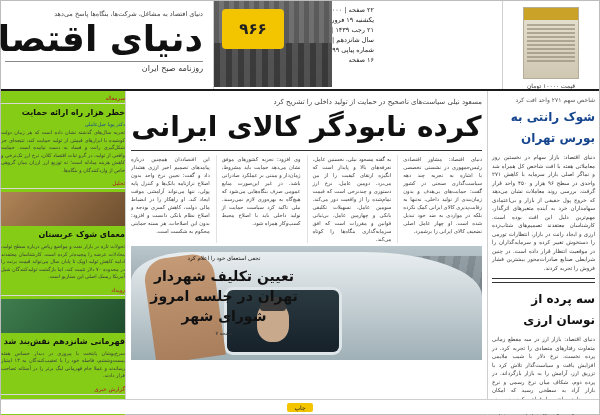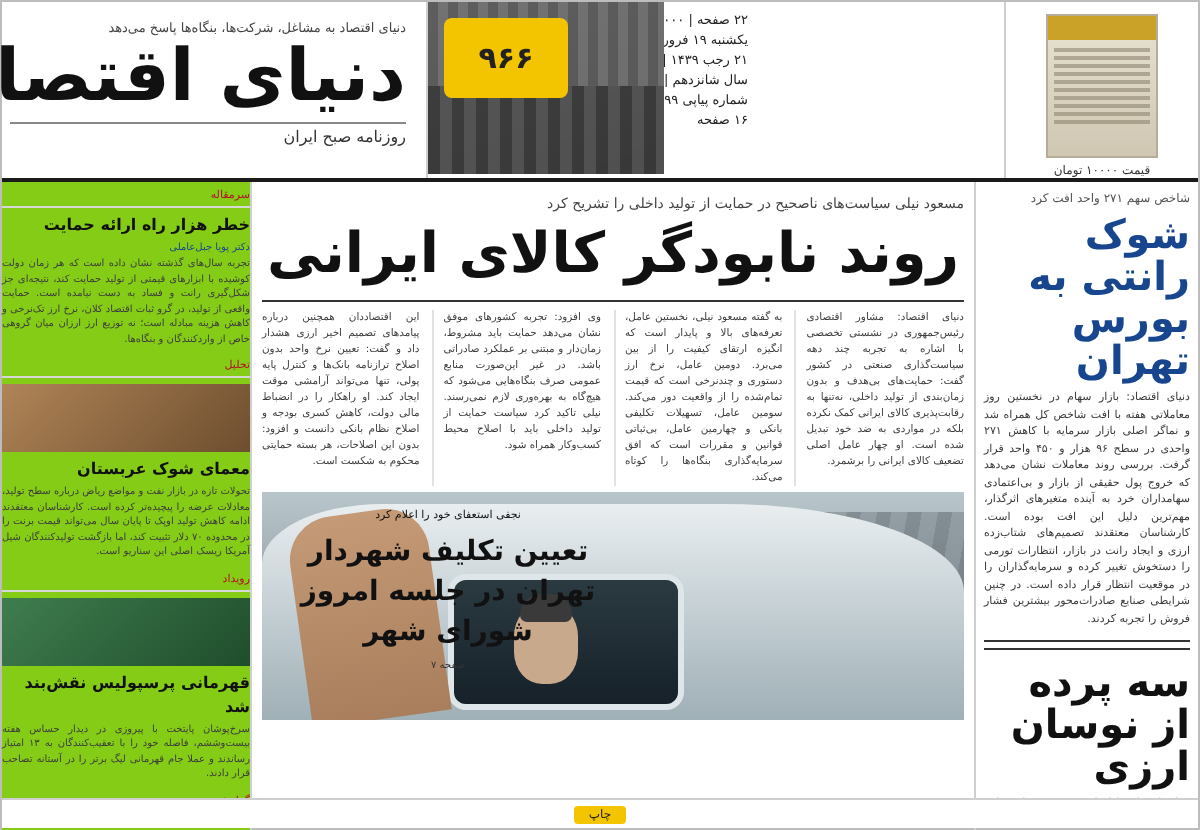--- a/index.html
+++ b/index.html
@@ -150,21 +150,21 @@
     box-sizing:border-box;
     padding:4px 0;
     background:#84cc16;
   }
 
   
   .kicker{
     font-size:6px;color:#555;line-height:9px;text-align:right;margin-bottom:3px;
   }
   .r-head{
-    font-size:20px;font-weight:bold;color:#111;line-height:21px;text-align:right;
+    font-size:12px;font-weight:bold;color:#111;line-height:21px;text-align:right;
     margin:2px 0 4px 0;
   }
   .r-head.blue{color:#17468f;}
   .r-text{
     font-size:5.5px;color:#3a3a3a;line-height:8.5px;text-align:justify;
     text-align-last:right;
   }
   .dbl-rule{height:3px;border-top:1px solid #333;border-bottom:1px solid #333;margin:6px 0;}
 
   
@@ -328,21 +328,21 @@
 
       <div class="dbl-rule"></div>
 
       <div class="r-head">سه پرده از نوسان ارزی</div>
       <div class="r-text">دنیای اقتصاد: بازار ارز در سه مقطع زمانی متفاوت رفتارهای متضادی را تجربه کرد. در پرده نخست، نرخ دلار با شیب ملایمی افزایش یافت و سیاست‌گذار تلاش کرد با تزریق ارز، آرامش را به بازار بازگرداند. در پرده دوم، شکاف میان نرخ رسمی و نرخ بازار آزاد به سطحی رسید که امکان بهره‌برداری رانتی را فراهم کرد. در پرده سوم نیز تصمیم یکسان‌سازی اعلام شد؛ تصمیمی که به گفته کارشناسان بدون فراهم بودن پیش‌نیازهای لازم، می‌تواند به بازگشت صف‌های خرید و فروش غیررسمی منجر شود.</div>
 
     </div>
 
     <div class="col-main">
       <div class="m-kicker">مسعود نیلی سیاست‌های ناصحیح در حمایت از تولید داخلی را تشریح کرد</div>
-      <div class="m-head">روند نابودگر کالای ایرانی</div>
+      <div class="m-head">کرده نابودگر کالای ایرانی</div>
       <div class="m-sep"></div>
 
       <div class="m-cols">
         <div class="c">دنیای اقتصاد: مشاور اقتصادی رئیس‌جمهوری در نشستی تخصصی با اشاره به تجربه چند دهه سیاست‌گذاری صنعتی در کشور گفت: حمایت‌های بی‌هدف و بدون زمان‌بندی از تولید داخلی، نه‌تنها به رقابت‌پذیری کالای ایرانی کمک نکرده بلکه در مواردی به ضد خود تبدیل شده است. او چهار عامل اصلی تضعیف کالای ایرانی را برشمرد.</div>
         <div class="c">به گفته مسعود نیلی، نخستین عامل، تعرفه‌های بالا و پایدار است که انگیزه ارتقای کیفیت را از بین می‌برد. دومین عامل، نرخ ارز دستوری و چندنرخی است که قیمت تمام‌شده را از واقعیت دور می‌کند. سومین عامل، تسهیلات تکلیفی بانکی و چهارمین عامل، بی‌ثباتی قوانین و مقررات است که افق سرمایه‌گذاری بنگاه‌ها را کوتاه می‌کند.</div>
         <div class="c">وی افزود: تجربه کشورهای موفق نشان می‌دهد حمایت باید مشروط، زمان‌دار و مبتنی بر عملکرد صادراتی باشد. در غیر این‌صورت منابع عمومی صرف بنگاه‌هایی می‌شود که هیچ‌گاه به بهره‌وری لازم نمی‌رسند. نیلی تاکید کرد سیاست حمایت از تولید داخلی باید با اصلاح محیط کسب‌وکار همراه شود.</div>
         <div class="c">این اقتصاددان همچنین درباره پیامدهای تصمیم اخیر ارزی هشدار داد و گفت: تعیین نرخ واحد بدون اصلاح ترازنامه بانک‌ها و کنترل پایه پولی، تنها می‌تواند آرامشی موقت ایجاد کند. او راهکار را در انضباط مالی دولت، کاهش کسری بودجه و اصلاح نظام بانکی دانست و افزود: بدون این اصلاحات، هر بسته حمایتی محکوم به شکست است.</div>
       </div>
 
       <div class="photo-block">
@@ -373,21 +373,21 @@
       <div class="l-item">
         <div class="l-sec-title">تحلیل</div>
         <div class="l-thumb warm"></div>
         <div class="l-head">معمای شوک عربستان</div>
         <div class="l-text">تحولات تازه در بازار نفت و مواضع ریاض درباره سطح تولید، معادلات عرضه را پیچیده‌تر کرده است. کارشناسان معتقدند ادامه کاهش تولید اوپک تا پایان سال می‌تواند قیمت برنت را در محدوده ۷۰ دلار تثبیت کند، اما بازگشت تولیدکنندگان شیل آمریکا ریسک اصلی این سناریو است.</div>
       </div>
 
       <div class="l-item">
         <div class="l-sec-title">رویداد</div>
         <div class="l-thumb green"></div>
-        <div class="l-head">قهرمانی پرسپولیس نقش‌بند شد</div>
+        <div class="l-head">قهرمانی شانزدهم نقش‌بند شد</div>
         <div class="l-text">سرخ‌پوشان پایتخت با پیروزی در دیدار حساس هفته بیست‌وششم، فاصله خود را با تعقیب‌کنندگان به ۱۳ امتیاز رساندند و عملا جام قهرمانی لیگ برتر را در آستانه تصاحب قرار دادند.</div>
       </div>
 
       <div class="l-item">
         <div class="l-sec-title">گزارش خبری</div>
 
       </div>
 
     </div>
   </div>

